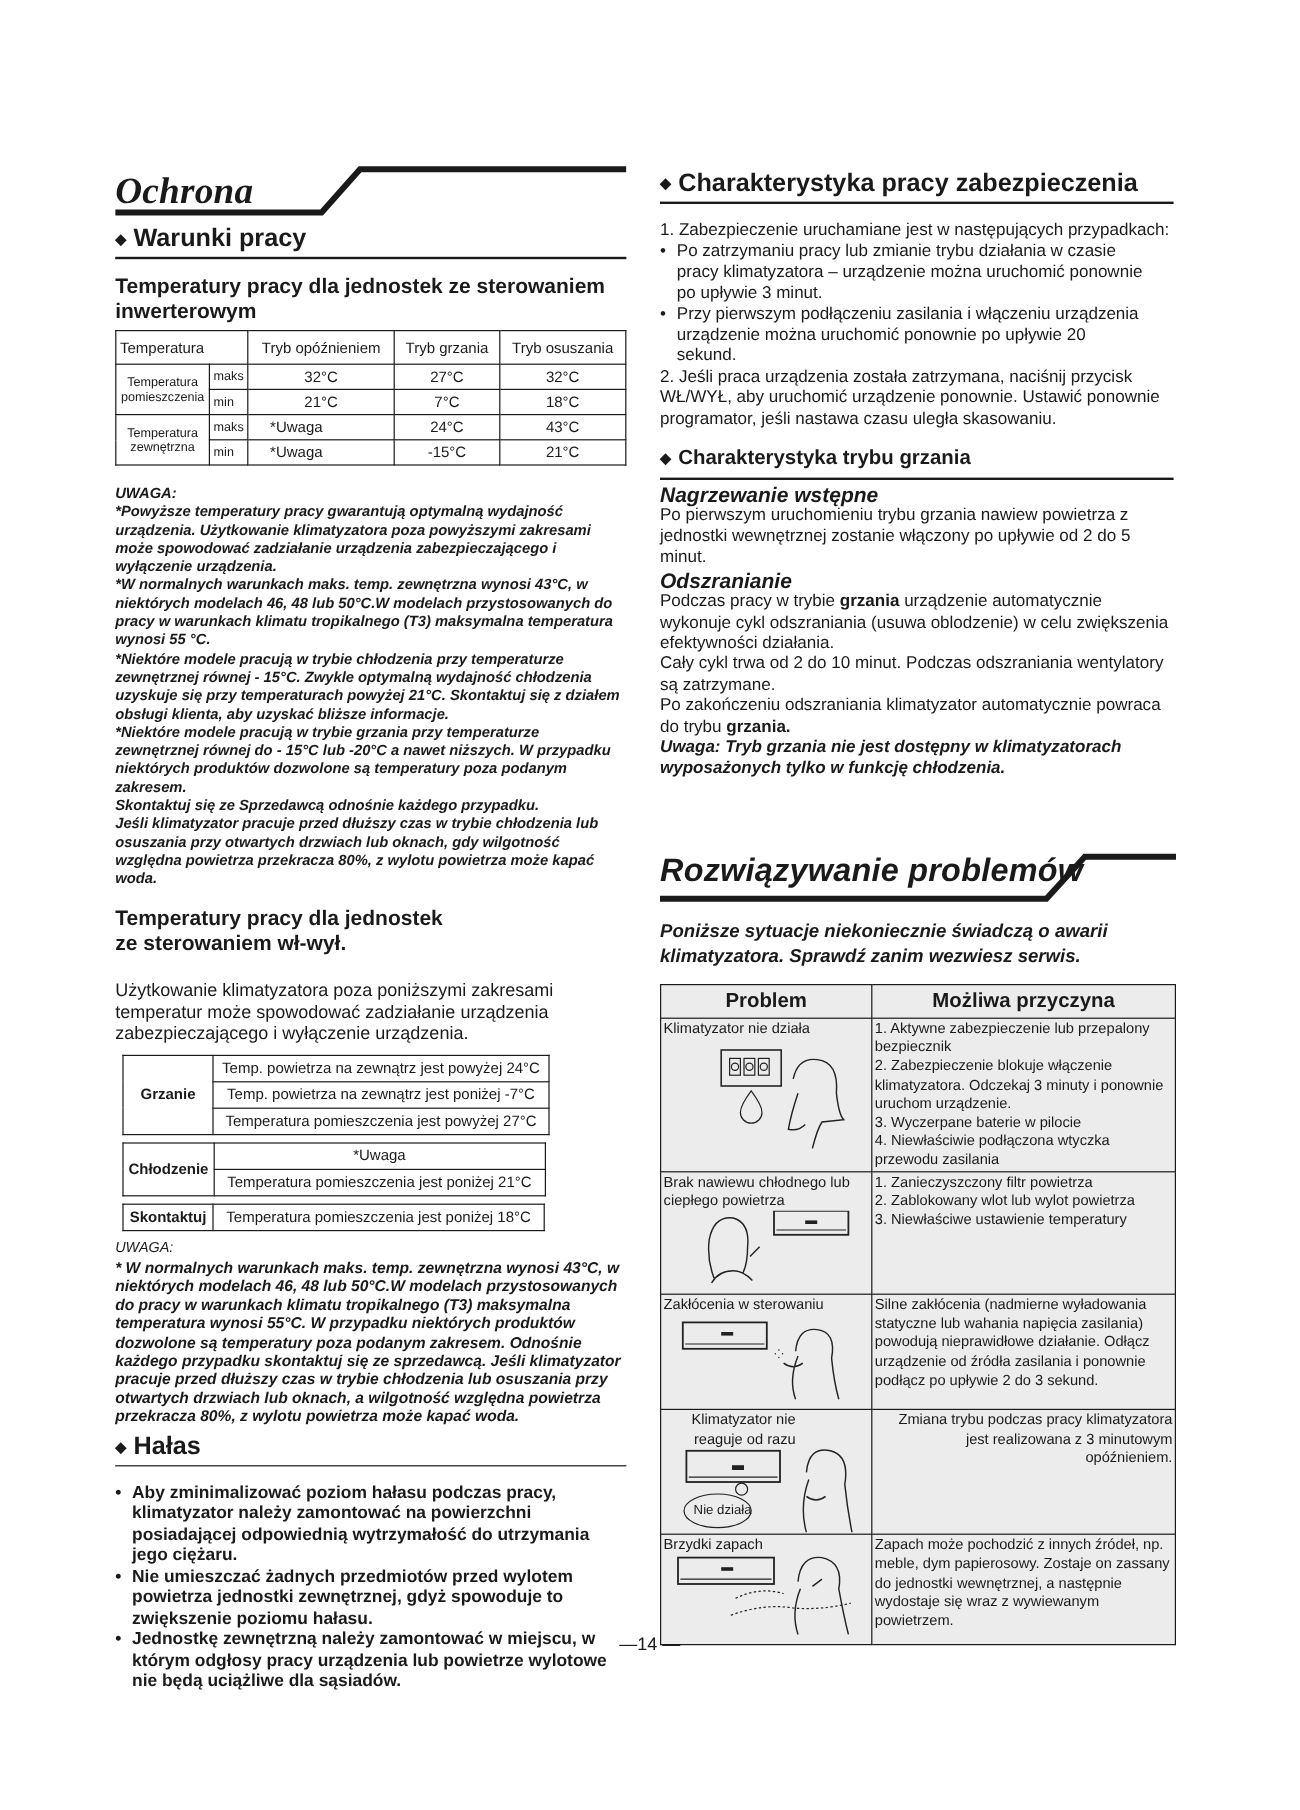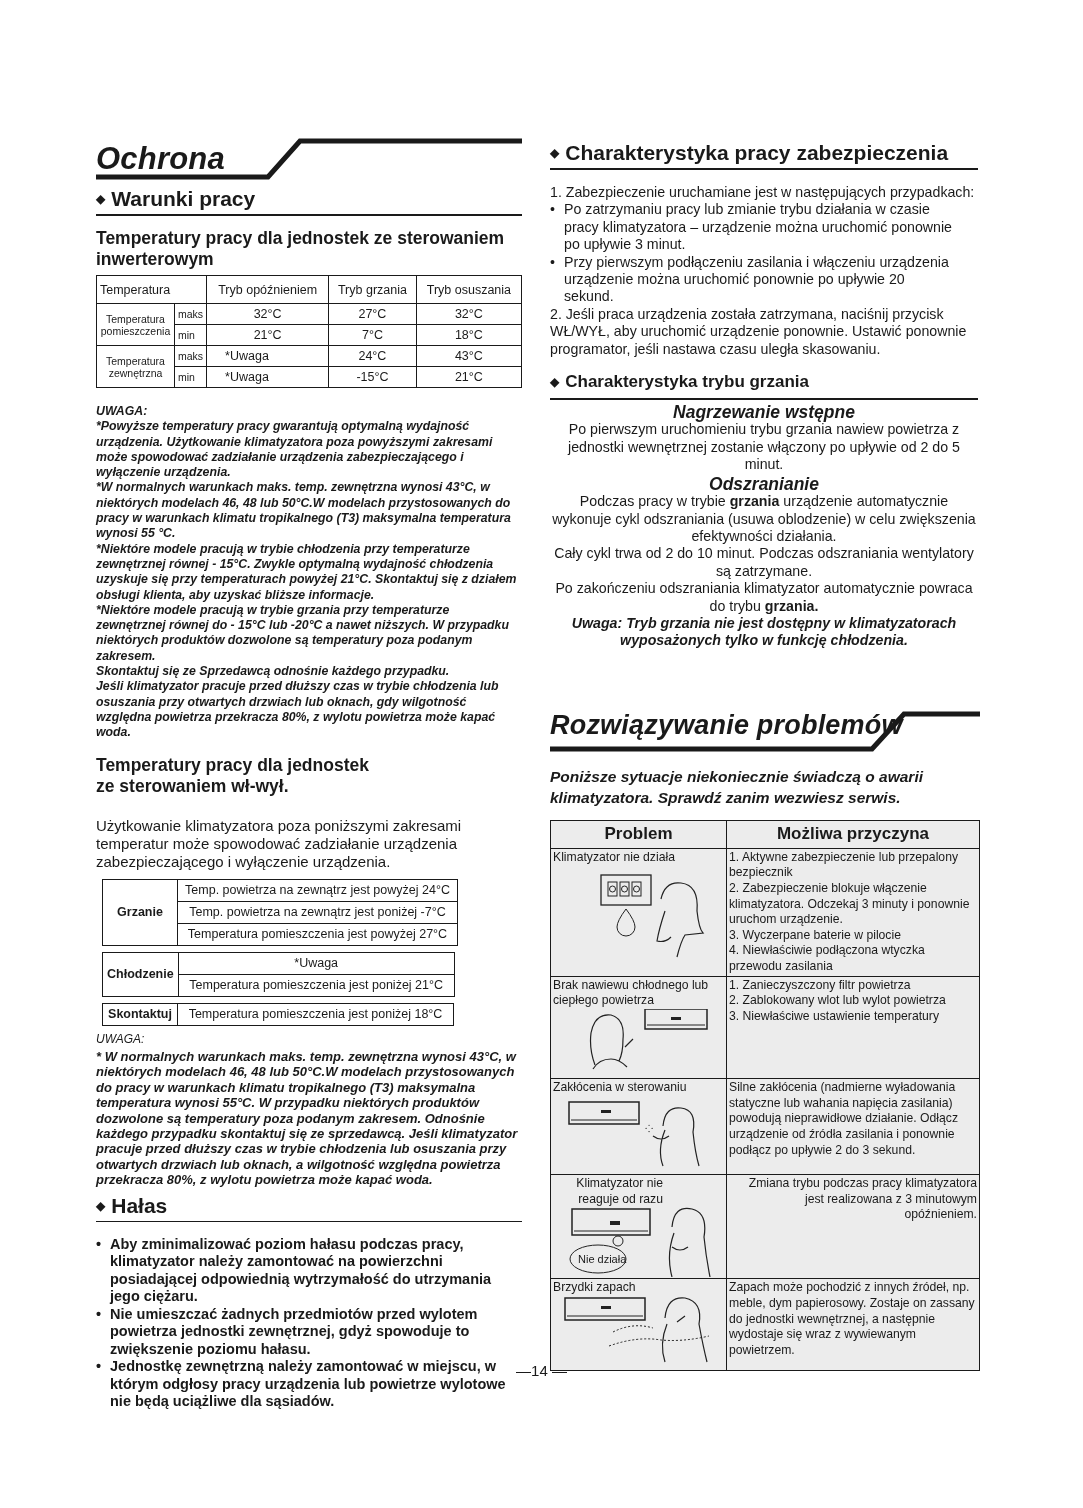--- a/index.html
+++ b/index.html
@@ -46,21 +46,21 @@
 </style>
 </head>
 <body>
 
 <div class="col-left">
 
   <div class="big-heading" style="width:426px;">
     <svg width="426" height="48">
       <polyline points="0,42 172,42 204,6 426,6" fill="none" stroke="#1a1a1a" stroke-width="5"></polyline>
     </svg>
-    <span class="title" style="text-decoration:none;">Ochrona</span>
+    <span class="title" style="text-decoration:none;font-family:Liberation Serif, serif;">Ochrona</span>
   </div>
 
   <div class="sec-title" style="margin-top:4px;">
     <span class="diamond">◆</span>
     <span>Warunki pracy</span>
   </div>
 
   <div class="sub-title" style="margin-top:12px;">Temperatury pracy dla jednostek ze sterowaniem inwerterowym</div>
 
   <table class="t1" style="margin-top:5px;">
@@ -182,21 +182,21 @@
       <li style="padding-right:20px;"> Przy pierwszym podłączeniu zasilania i włączeniu urządzenia urządzenie można uruchomić ponownie po upływie 20 sekund.</li>
     </ul>
     <div>2. Jeśli praca urządzenia została zatrzymana, naciśnij przycisk WŁ/WYŁ, aby uruchomić urządzenie ponownie. Ustawić ponownie programator, jeśli nastawa czasu uległa skasowaniu.</div>
   </div>
 
   <div class="sec-title" style="font-size:17px;margin-top:14px;padding-bottom:6px;">
     <span class="diamond">◆</span>
     <span>Charakterystyka trybu grzania</span>
   </div>
 
-  <div class="body" style="margin-top:4px;text-align:center;">
+  <div class="body" style="margin-top:4px;">
     <div class="italic-head">Nagrzewanie wstępne</div>
     <div>Po pierwszym uruchomieniu trybu grzania nawiew powietrza z jednostki wewnętrznej zostanie włączony po upływie od 2 do 5 minut.</div>
     <div class="italic-head" style="margin-top:2px;">Odszranianie</div>
     <div><span>Podczas pracy w trybie </span><b>grzania</b><span> urządzenie automatycznie wykonuje cykl odszraniania (usuwa oblodzenie) w celu zwiększenia efektywności działania.</span></div>
     <div>Cały cykl trwa od 2 do 10 minut. Podczas odszraniania wentylatory są zatrzymane.</div>
     <div><span>Po zakończeniu odszraniania klimatyzator automatycznie powraca do trybu </span><b>grzania.</b></div>
     <div style="font-weight:bold;font-style:italic;">Uwaga: Tryb grzania nie jest dostępny w klimatyzatorach wyposażonych tylko w funkcję chłodzenia.</div>
   </div>
 
   <div class="big-heading" style="margin-top:56px;width:430px;">

